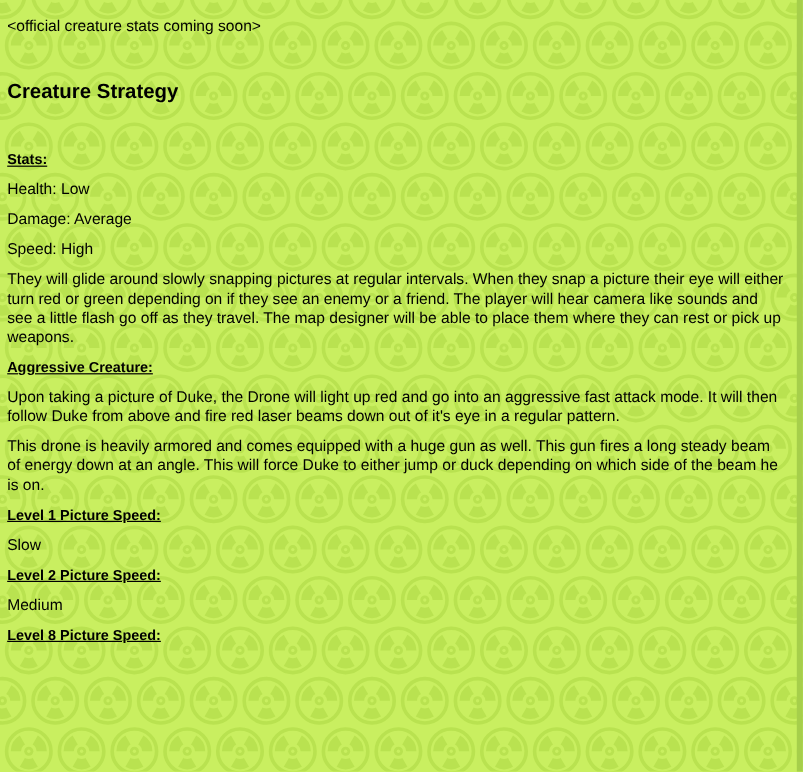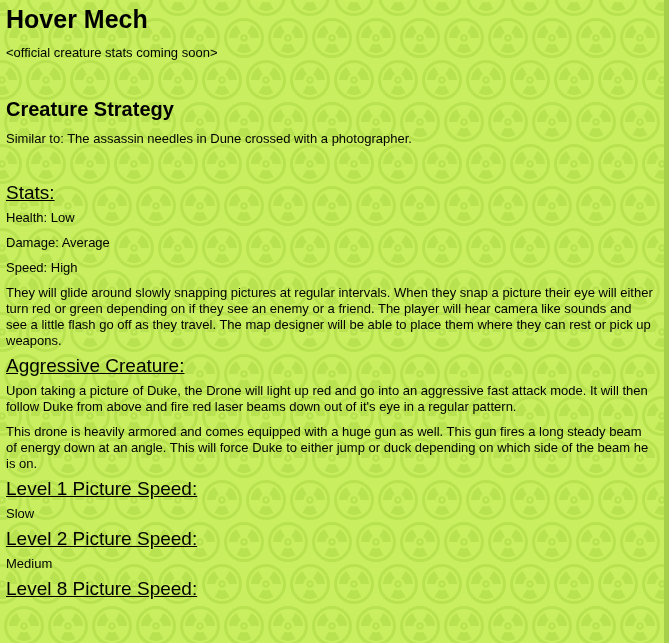--- a/index.html
+++ b/index.html
@@ -15,23 +15,23 @@
     color:var(--text-color);
     font-family:"Liberation Sans","DejaVu Sans",sans-serif;
   }
   .bg-svg{position:absolute;left:0;top:0;width:669px;height:643px;display:block;}
   .pat-fill{fill:var(--pattern-green);}
   .pat-ring{fill:none;stroke:var(--pattern-green);stroke-width:3;}
   .pat-cut{fill:var(--page-bg);}
   .edge-strip{position:absolute;top:0;right:0;width:5px;height:643px;background:var(--edge-green);}
   .content{position:relative;padding:5px 16px 0 6px;}
   h1.title{font-size:25px;line-height:1.16;font-weight:bold;margin:0 0 11px 0;}
-  h2.section{font-size:20px;line-height:1.25;font-weight:bold;margin:36px 0 0 0;}
+  h2.section{font-size:17px;line-height:1.25;font-weight:bold;margin:36px 0 0 0;}
   p.body{font-size:13px;line-height:16px;margin:9px 0;max-width:648px;}
-  p.hd{font-size:19px;line-height:16px;margin:9px 0;font-weight:normal;text-decoration:underline;max-width:648px;}
+  p.hd{font-size:12px;line-height:16px;margin:9px 0;font-weight:bold;text-decoration:underline;max-width:648px;}
   p.sp{margin-top:38px;}
 </style>
 </head>
 <body>
 
 <svg class="bg-svg" viewBox="0 0 669 643" aria-hidden="true">
   <defs>
     <g id="radsym">
       <circle class="pat-ring" r="18.5"></circle>
       <path class="pat-fill" d="M0 0 L7.5 12.99 A15 15 0 0 1 -7.5 12.99 Z"></path>
@@ -348,25 +348,23 @@
       <use href="#radsym" x="574" y="668"></use>
       <use href="#radsym" x="618" y="668"></use>
       <use href="#radsym" x="662" y="668"></use>
       <use href="#radsym" x="706" y="668"></use>
     </g>
 </svg>
 
 <div class="edge-strip"></div>
 
 <main class="content">
-  <h1 class="title">Hover Mech</h1>
   <p class="body">&lt;official creature stats coming soon&gt;</p>
 
   <h2 class="section">Creature Strategy</h2>
-  <p class="body">Similar to: The assassin needles in Dune crossed with a photographer.</p>
 
   <p class="hd sp">Stats:</p>
   <p class="body">Health: Low</p>
   <p class="body">Damage: Average</p>
   <p class="body">Speed: High</p>
 
   <p class="body">They will glide around slowly snapping pictures at regular intervals. When they snap a picture their eye will either turn red or green depending on if they see an enemy or a friend. The player will hear camera like sounds and see a little flash go off as they travel. The map designer will be able to place them where they can rest or pick up weapons.</p>
 
   <p class="hd">Aggressive Creature:</p>
   <p class="body">Upon taking a picture of Duke, the Drone will light up red and go into an aggressive fast attack mode. It will then follow Duke from above and fire red laser beams down out of it's eye in a regular pattern.</p>

